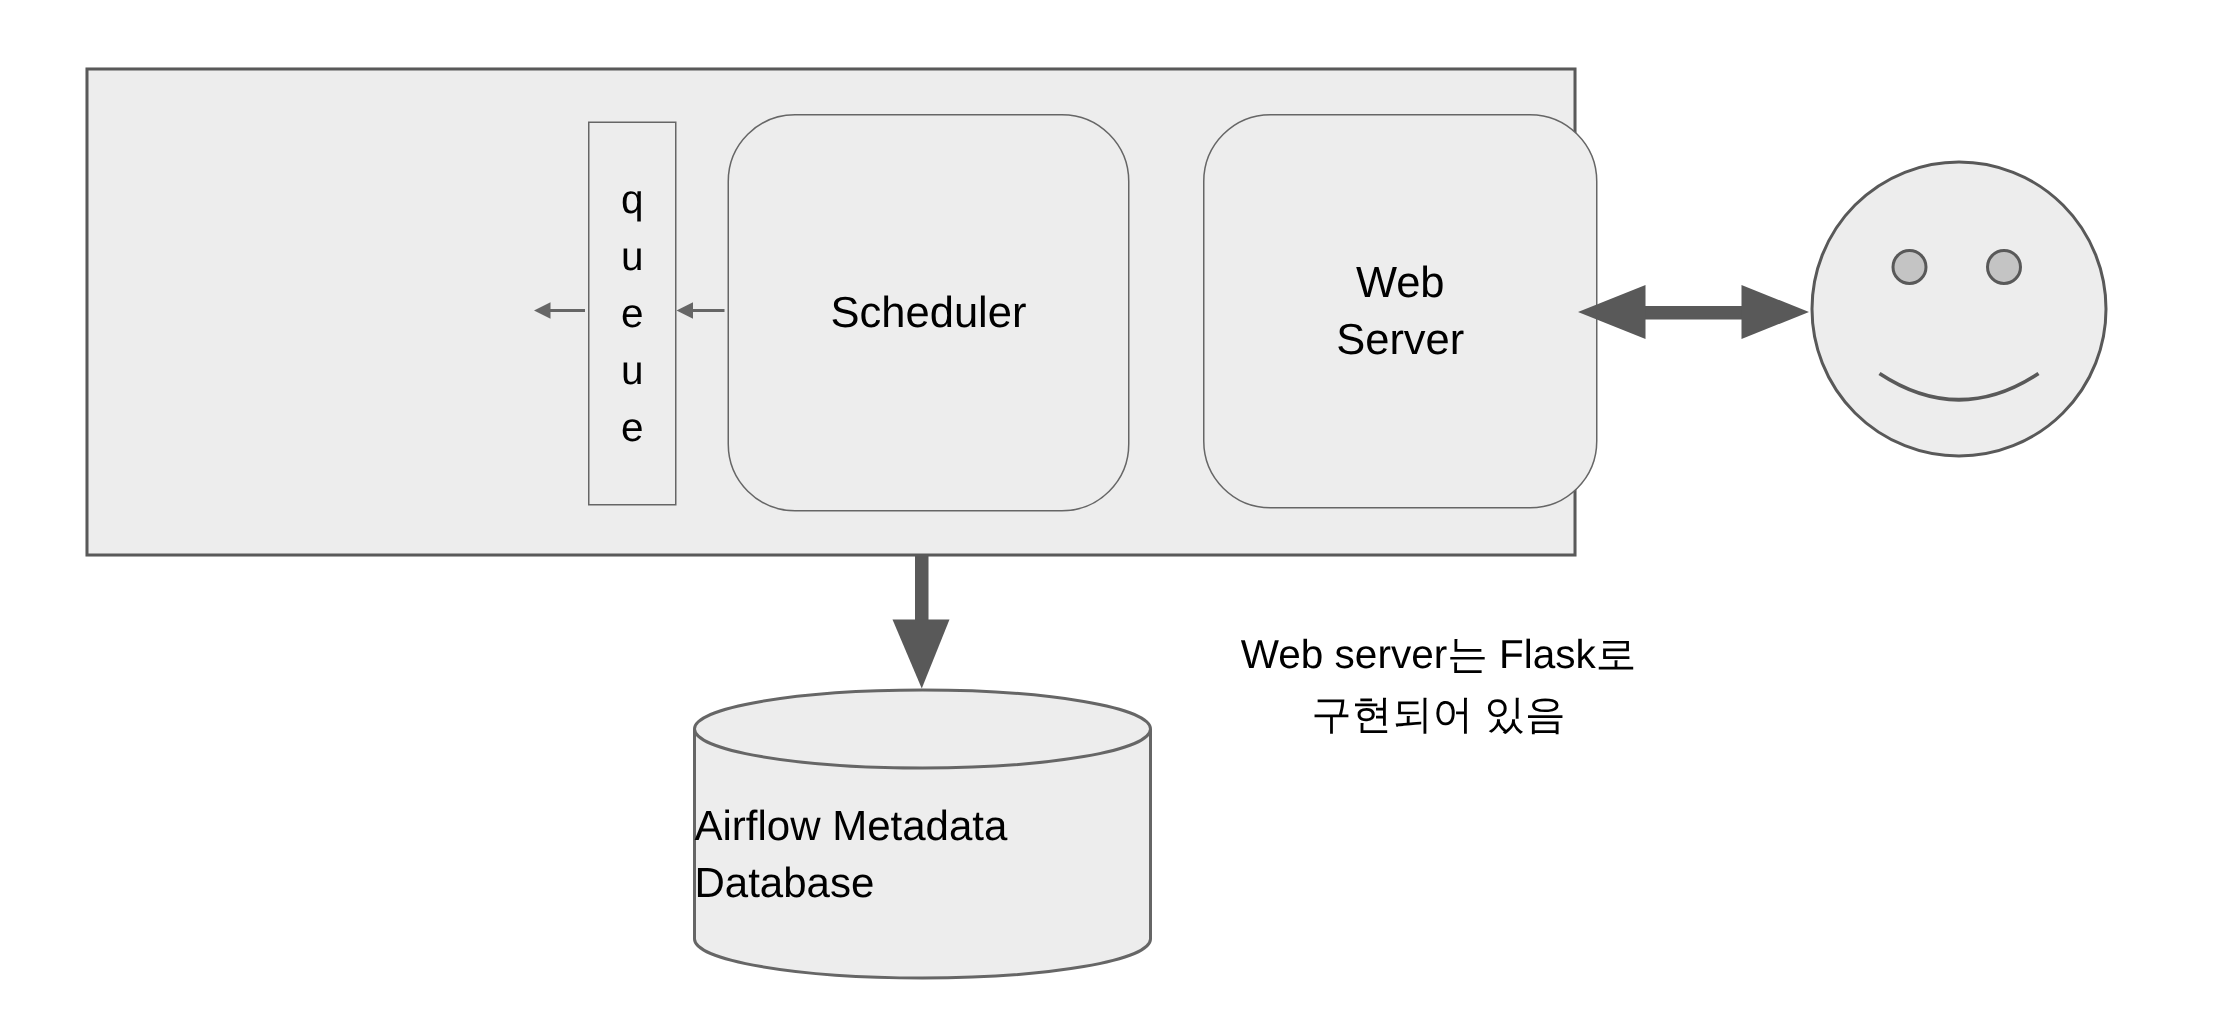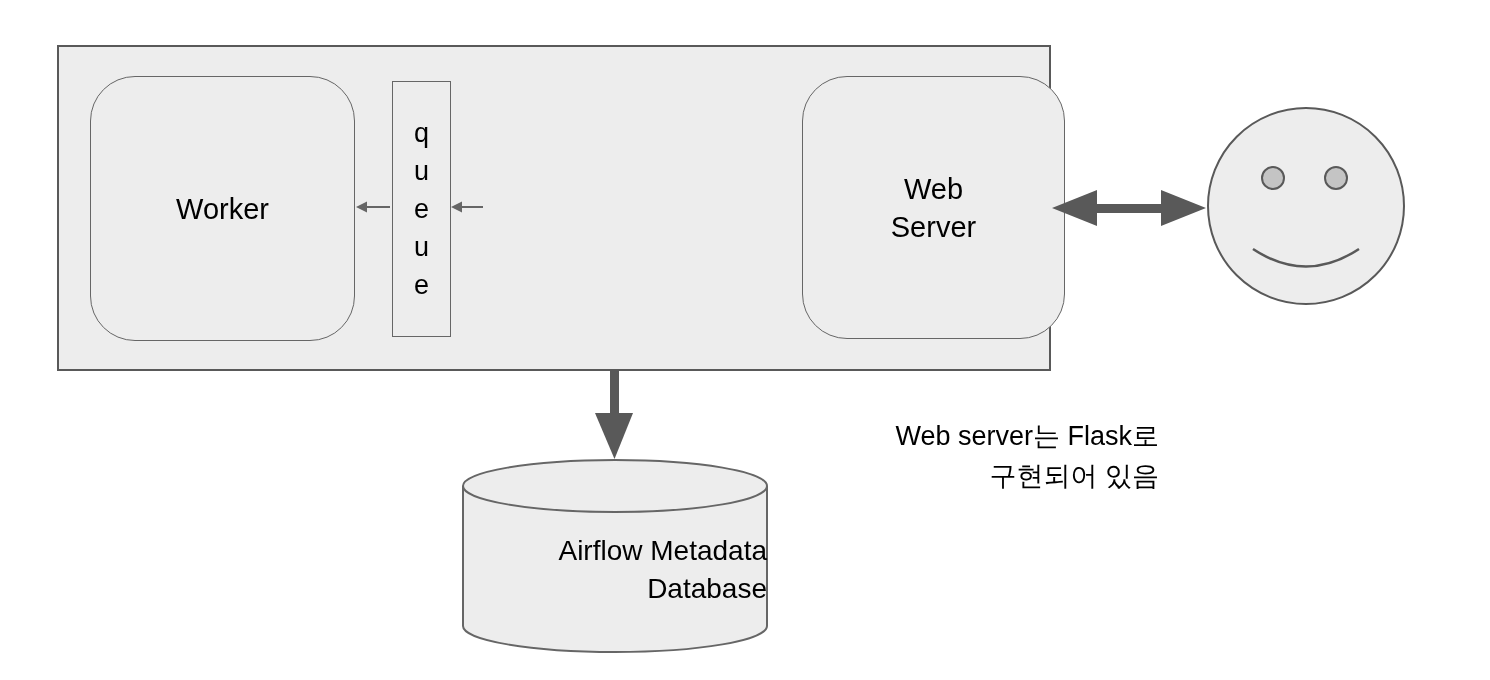--- a/index.html
+++ b/index.html
@@ -55,54 +55,54 @@
   .overlay {
     position: absolute;
     left: 0; top: 0;
     width: 1490px; height: 680px;
     pointer-events: none;
   }
   .db-label {
     position: absolute;
     left: 463px; top: 532px;
     width: 304px;
-    text-align: right;
+    text-align: left;
     font-size: 28px;
     line-height: 38px;
     white-space: pre-line;
   }
   .annotation {
     position: absolute;
     left: 759px; top: 416px;
     width: 400px;
-    text-align: right;
+    text-align: center;
     font-size: 27px;
     line-height: 40px;
     white-space: pre-line;
   }
 </style>
 </head>
 <body>
 
 <div class="canvas">
 
   <div class="outer-box">
 
-    <div class="rbox box-worker">
-      <span>Worker</span>
-    </div>
 
     <div class="queue-box">
       <span>q</span>
       <span>u</span>
       <span>e</span>
       <span>u</span>
       <span>e</span>
     </div>
 
+    <div class="rbox box-scheduler">
+      <span>Scheduler</span>
+    </div>
 
     <div class="rbox box-webserver">
       <span>Web
 Server</span>
     </div>
   </div>
 
   <svg class="overlay" viewBox="0 0 1490 680" xmlns="http://www.w3.org/2000/svg">
 
     <g>

